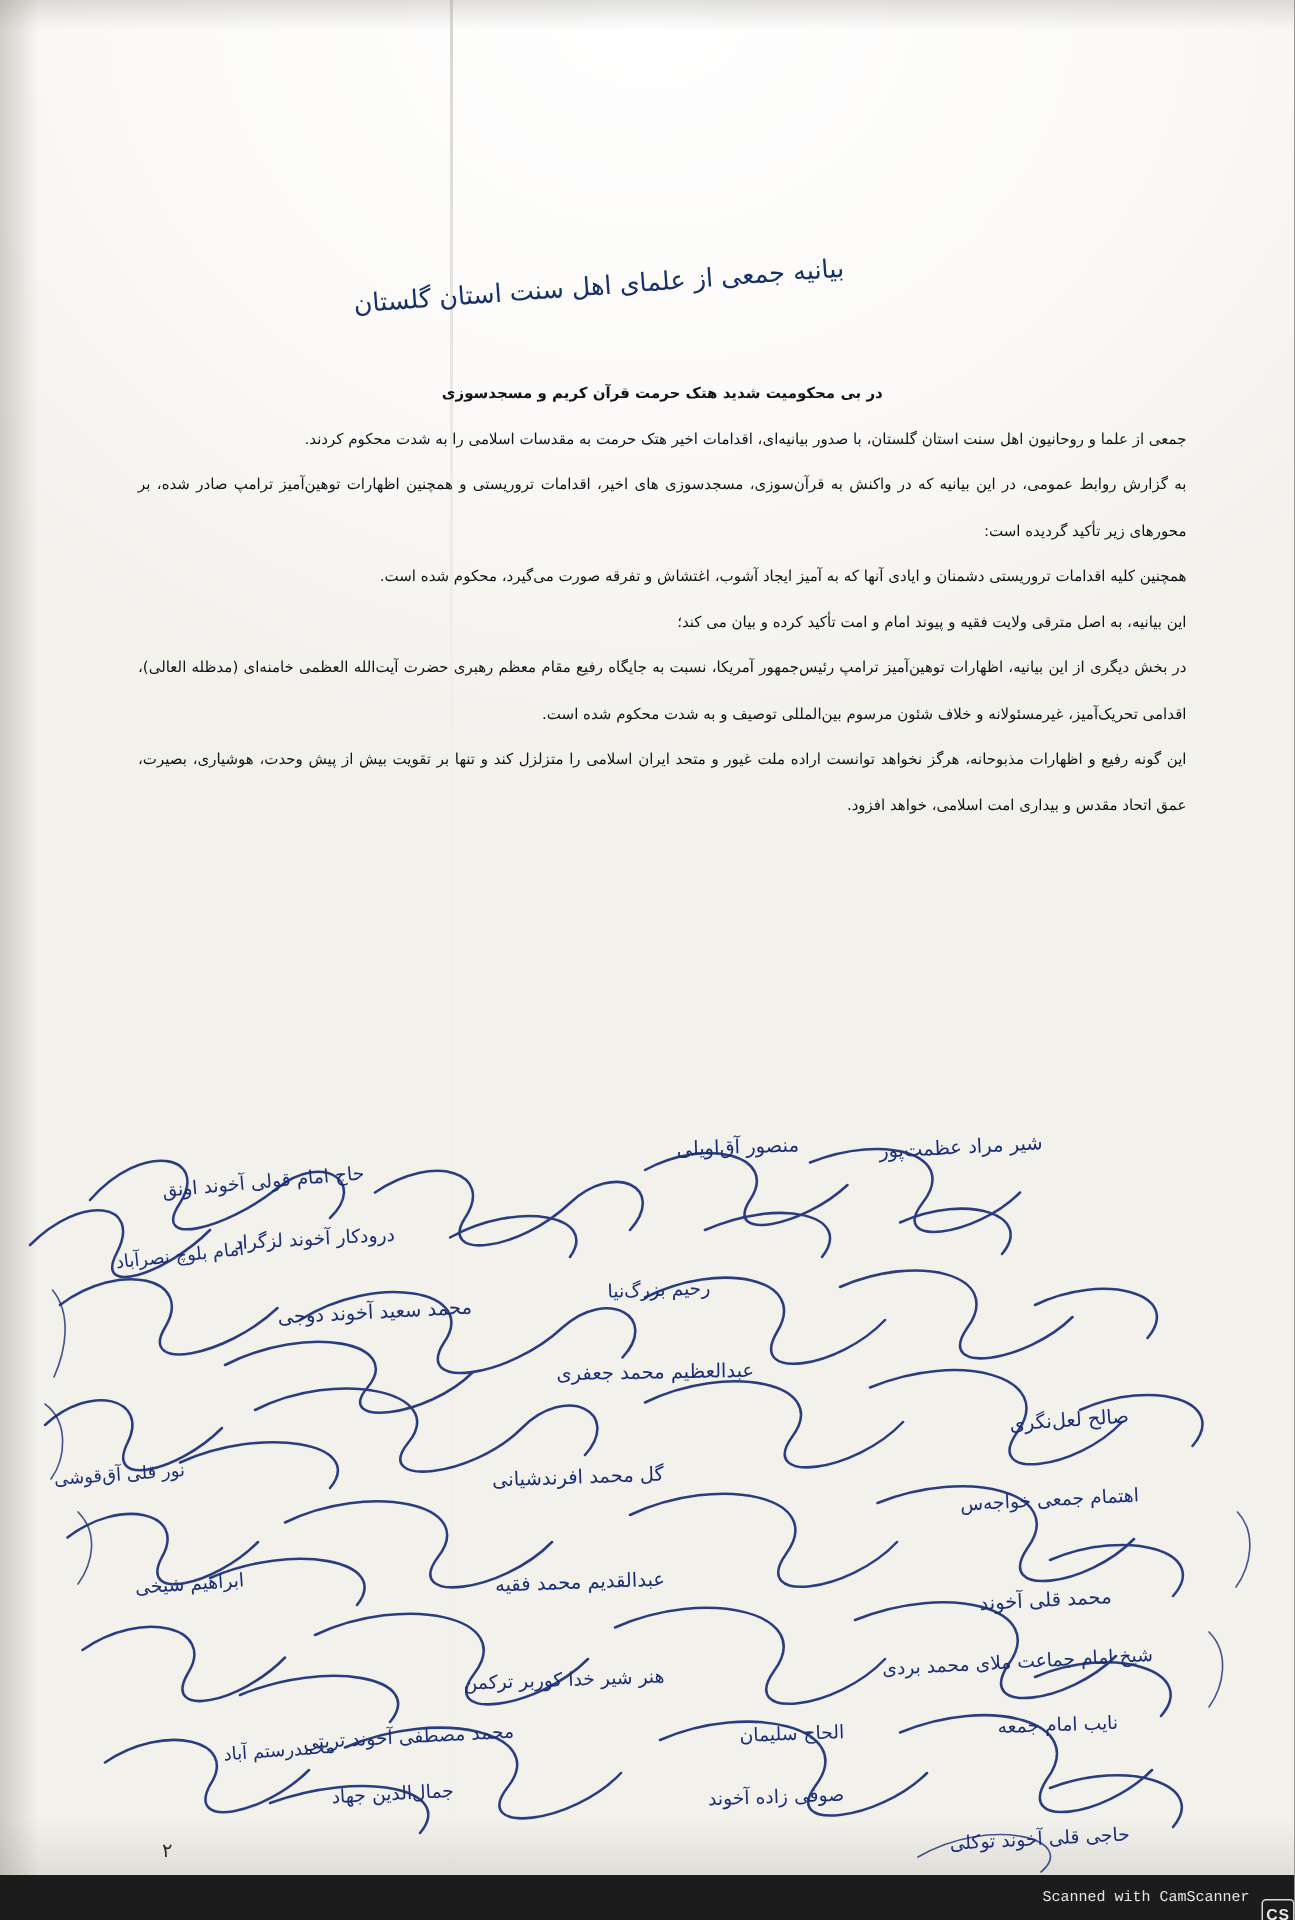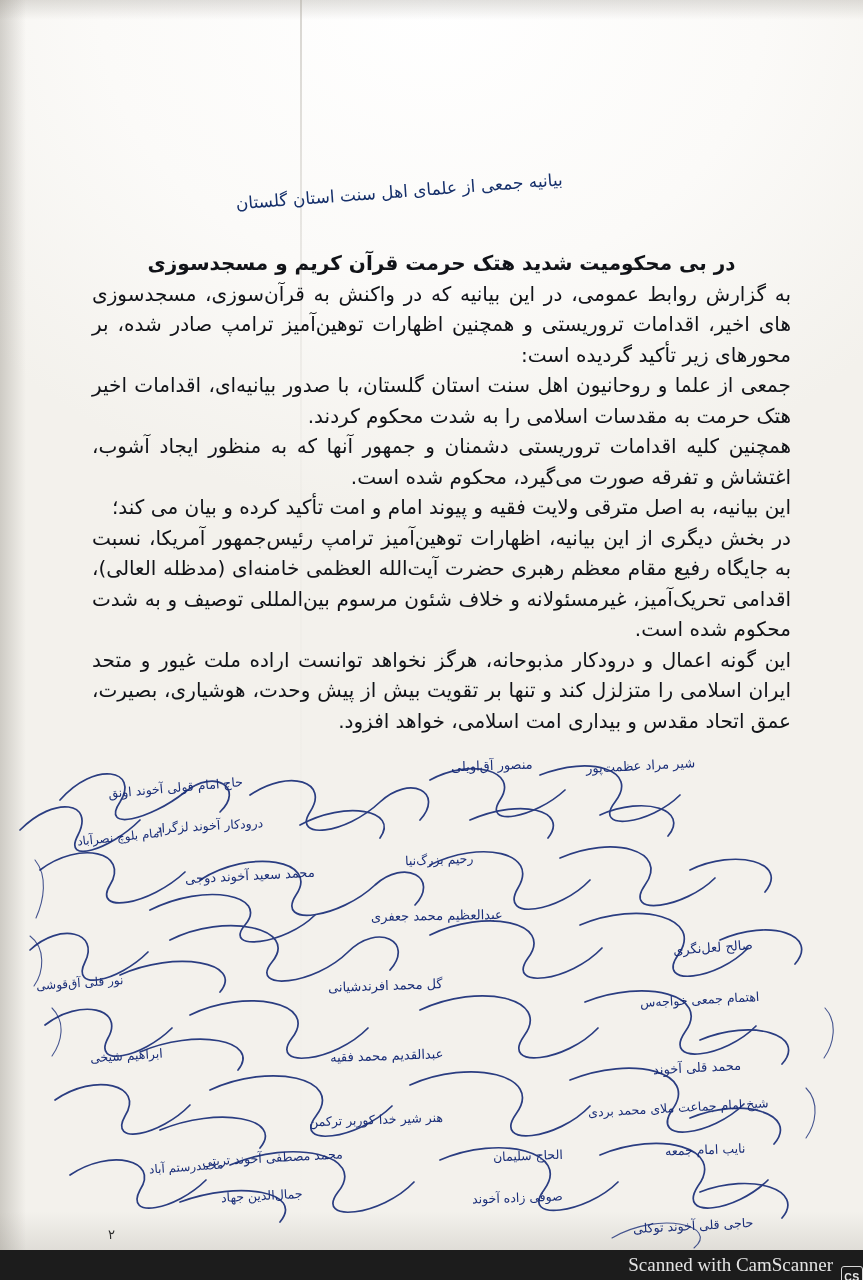--- a/index.html
+++ b/index.html
@@ -59,21 +59,21 @@
     white-space: nowrap;
   }
 
   
   .body-text {
     position: absolute;
     top: 248px;
     right: 72px;
     left: 92px;
     color: #111318;
-    font-size: 20px;
+    font-size: 10px;
     line-height: 30.5px;
     text-align: justify;
     text-justify: inter-word;
   }
   .body-text p {
     margin: 0 0 0 0;
   }
   .p-center {
     text-align: center;
     font-weight: bold;
@@ -116,22 +116,22 @@
     font-weight: bold;
     display: flex;
     align-items: center;
     justify-content: center;
     letter-spacing: 0.5px;
     font-family: "Liberation Sans", sans-serif;
     margin-top: 24px;
   }
   .cs-text {
     color: #e4e4e4;
-    font-size: 19px;
-    font-family: Liberation Serif, serif;
+    font-size: 10px;
+    font-family: Liberation Mono, monospace;
     direction: ltr;
   }
   .page-number {
     position: absolute;
     bottom: 38px;
     left: 108px;
     color: #2a2a2a;
     font-size: 13px;
     font-family: "DejaVu Sans", sans-serif;
   }
@@ -143,26 +143,26 @@
   <div class="paper"></div>
   <div class="paper-shadow-left"></div>
   <div class="paper-shadow-top"></div>
   <div class="paper-shadow-bottom"></div>
   <div class="fold-crease"></div>
 
   <div class="doc-title">بیانیه جمعی از علمای اهل سنت استان گلستان</div>
 
   <div class="body-text">
     <p class="p-center">در بی محکومیت شدید هتک حرمت قرآن کریم و مسجدسوزی</p>
+    <p>جمعی از علما و روحانیون اهل سنت استان گلستان، با صدور بیانیه‌ای، اقدامات اخیر هتک حرمت به مقدسات اسلامی را به شدت محکوم کردند.</p>
     <p>به گزارش روابط عمومی، در این بیانیه که در واکنش به قرآن‌سوزی، مسجدسوزی های اخیر، اقدامات تروریستی و همچنین اظهارات توهین‌آمیز ترامپ صادر شده، بر محورهای زیر تأکید گردیده است:</p>
-    <p>جمعی از علما و روحانیون اهل سنت استان گلستان، با صدور بیانیه‌ای، اقدامات اخیر هتک حرمت به مقدسات اسلامی را به شدت محکوم کردند.</p>
-    <p>همچنین کلیه اقدامات تروریستی دشمنان و جمهور آنها که به منظور ایجاد آشوب، اغتشاش و تفرقه صورت می‌گیرد، محکوم شده است.</p>
+    <p>همچنین کلیه اقدامات تروریستی دشمنان و ایادی آنها که به آمیز ایجاد آشوب، اغتشاش و تفرقه صورت می‌گیرد، محکوم شده است.</p>
     <p>این بیانیه، به اصل مترقی ولایت فقیه و پیوند امام و امت تأکید کرده و بیان می کند؛</p>
     <p>در بخش دیگری از این بیانیه، اظهارات توهین‌آمیز ترامپ رئیس‌جمهور آمریکا، نسبت به جایگاه رفیع مقام معظم رهبری حضرت آیت‌الله العظمی خامنه‌ای (مدظله العالی)، اقدامی تحریک‌آمیز، غیرمسئولانه و خلاف شئون مرسوم بین‌المللی توصیف و به شدت محکوم شده است.</p>
-    <p>این گونه اعمال و درودکار مذبوحانه، هرگز نخواهد توانست اراده ملت غیور و متحد ایران اسلامی را متزلزل کند و تنها بر تقویت بیش از پیش وحدت، هوشیاری، بصیرت، عمق اتحاد مقدس و بیداری امت اسلامی، خواهد افزود.</p>
+    <p>این گونه رفیع و اظهارات مذبوحانه، هرگز نخواهد توانست اراده ملت غیور و متحد ایران اسلامی را متزلزل کند و تنها بر تقویت بیش از پیش وحدت، هوشیاری، بصیرت، عمق اتحاد مقدس و بیداری امت اسلامی، خواهد افزود.</p>
   </div>
 
   <div class="signatures">
     <svg width="863" height="510" viewBox="0 0 863 510" xmlns="http://www.w3.org/2000/svg">
       <g fill="none" stroke="#1a2e78" stroke-width="1.7" stroke-linecap="round" stroke-linejoin="round" opacity="0.92">
 
         <path d="M60 60 C 95 20, 140 30, 120 62 C 100 92, 150 80, 185 52 C 215 28, 245 48, 220 72"></path>
         <path d="M20 90 C 55 55, 95 62, 78 95 C 62 125, 110 110, 140 80"></path>
         <path d="M250 55 C 290 28, 330 42, 310 72 C 292 100, 345 95, 380 62 C 410 34, 445 52, 420 80"></path>
         <path d="M300 85 C 345 60, 400 70, 380 98"></path>

